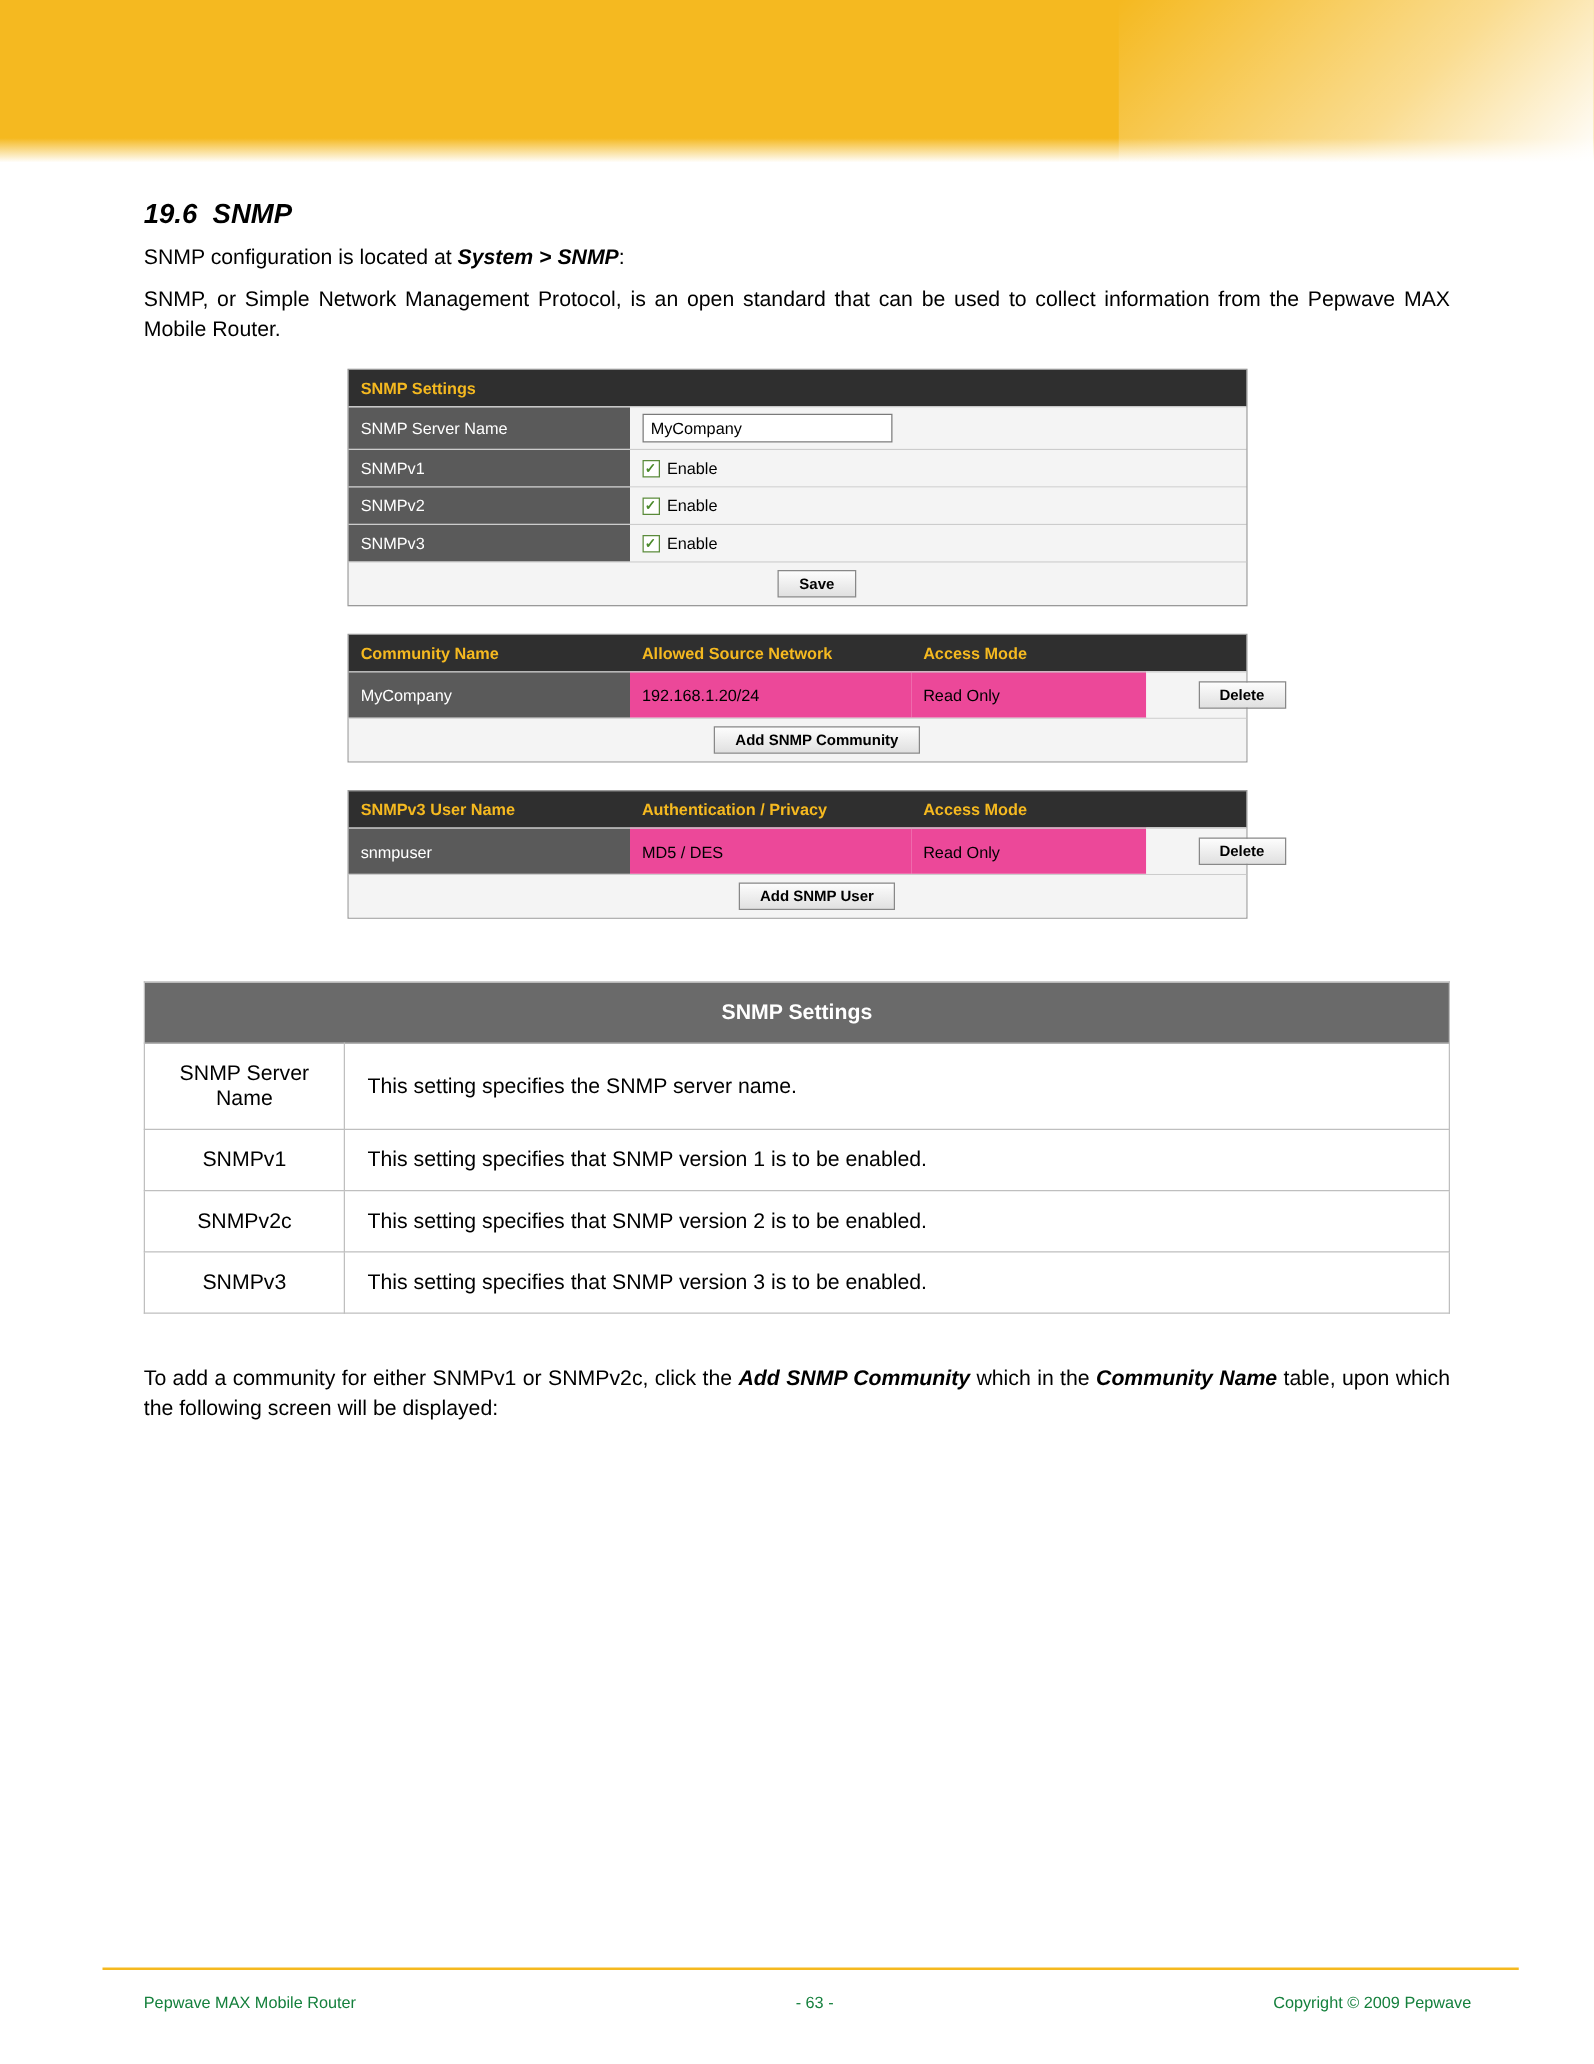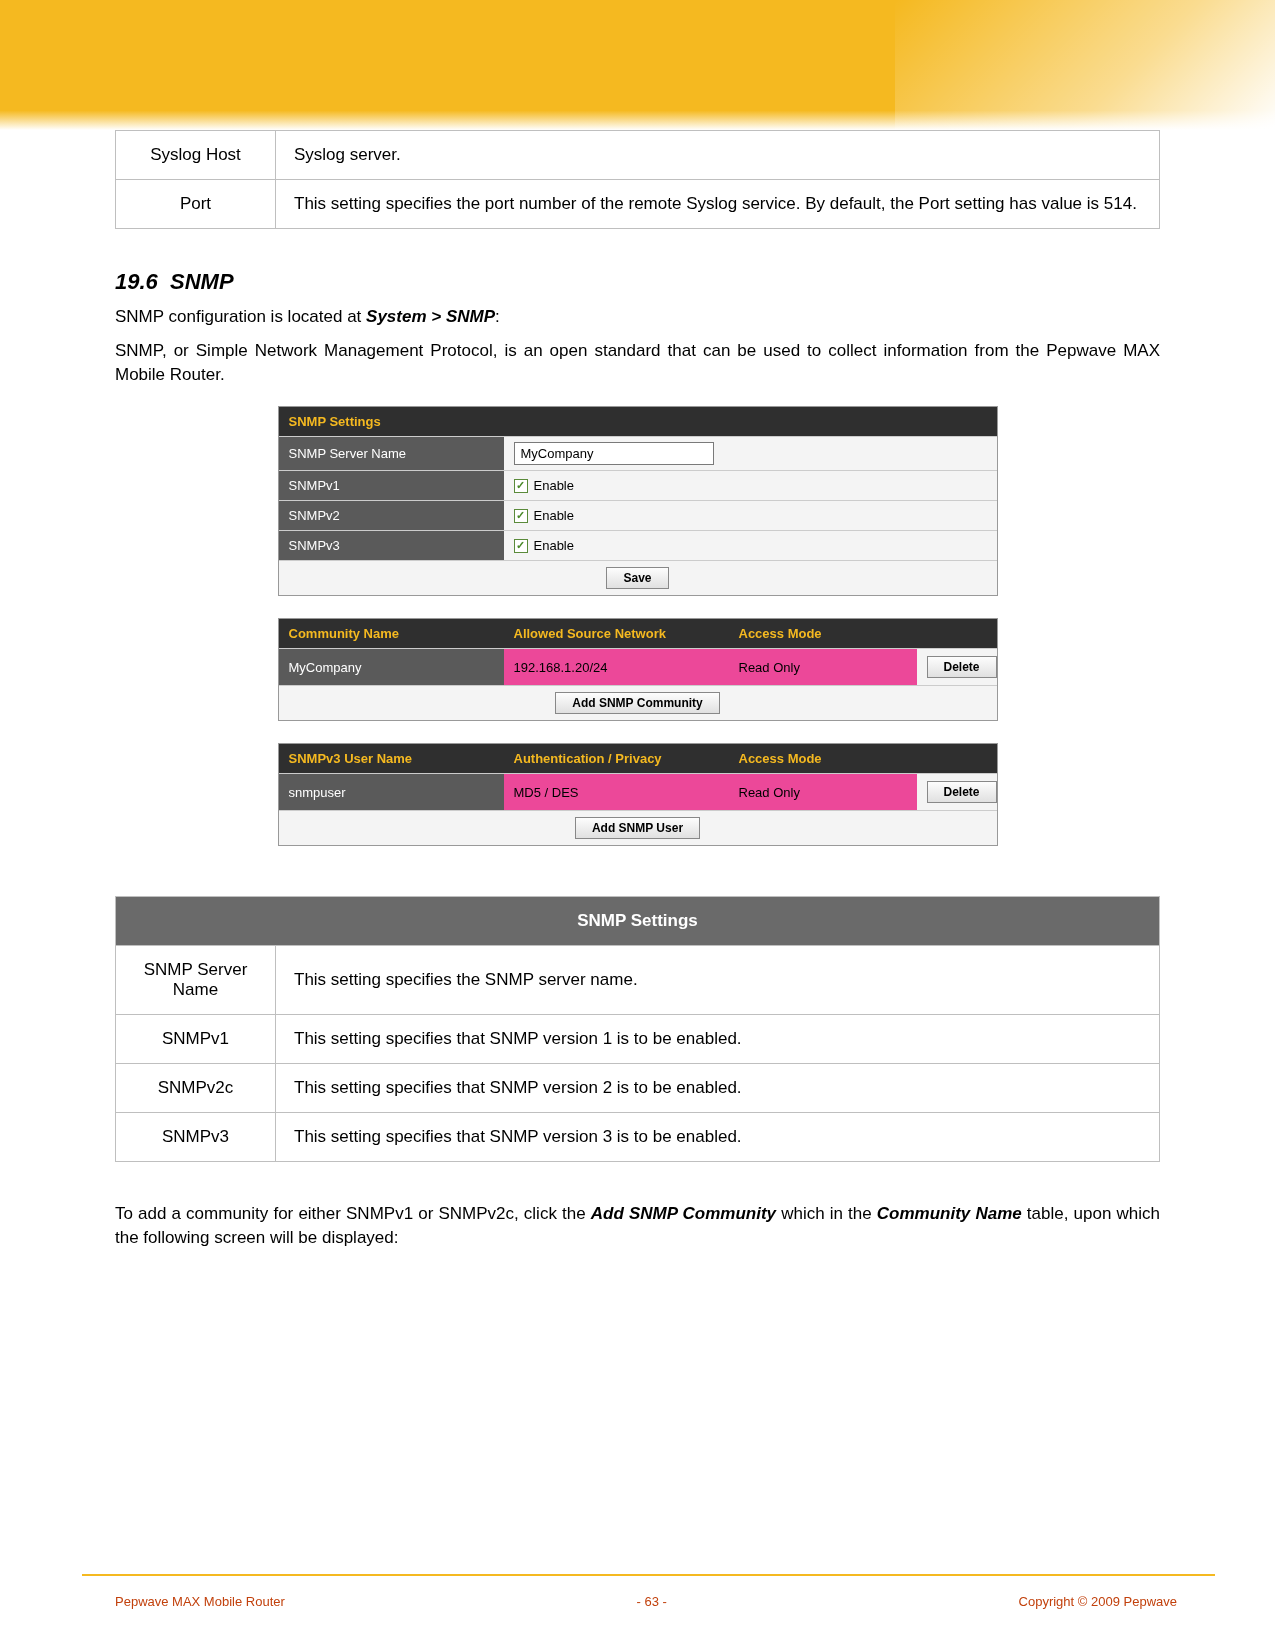--- a/index.html
+++ b/index.html
@@ -134,20 +134,21 @@
   }
   .ui-btn {
     display: inline-block;
     border: 1px solid #888;
     background: linear-gradient(#fdfdfd, #e0e0e0);
     padding: 3px 16px;
     font-size: 12px;
     font-weight: bold;
     font-family: inherit;
     cursor: pointer;
+    margin-left: 32px;
   }
   
   .grid {
     border: 1px solid #999;
     margin-bottom: 22px;
     font-size: 13px;
   }
   .grid-head {
     display: flex;
     background: #2f2f2f;
@@ -204,43 +205,31 @@
     border-top: 2px solid #f5b920;
   }
   .footer {
     position: absolute;
     left: 115px;
     right: 98px;
     bottom: 42px;
     display: flex;
     justify-content: space-between;
     font-size: 13px;
-    color: #c2410c;
+    color: #15803d;
   }
 </style>
 </head>
 <body>
 
 <div class="page">
   <div class="header-band"></div>
 
   <div class="content">
 
-    <table class="def-table">
-      <tbody>
-          <tr>
-        <td class="lbl">Syslog Host</td>
-        <td>Syslog server.</td>
-      </tr>
-      <tr>
-        <td class="lbl">Port</td>
-        <td>This setting specifies the port number of the remote Syslog service. By default, the Port setting has value is 514.</td>
-      </tr>
-    </tbody>
-      </table>
 
     <div class="section-heading">
       <span>19.6</span>&nbsp;&nbsp;<span>SNMP</span>
     </div>
 
     <p class="para">
       <span>SNMP configuration is located at </span><span class="bi">System &gt; SNMP</span><span>:</span>
     </p>
     <p class="para">SNMP, or Simple Network Management Protocol, is an open standard that can be used to collect information from the Pepwave MAX Mobile Router.</p>
 

